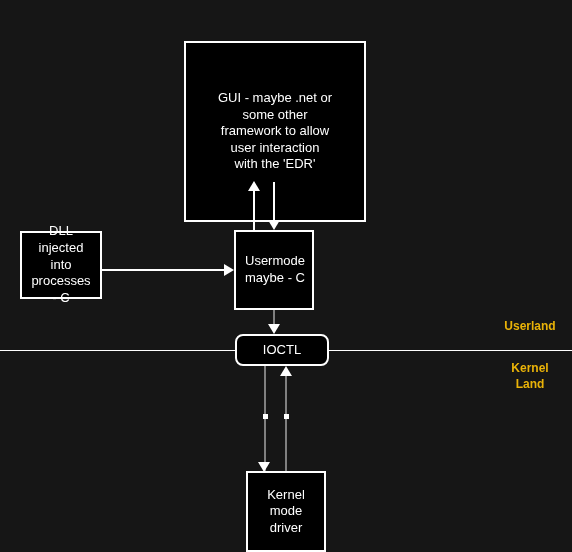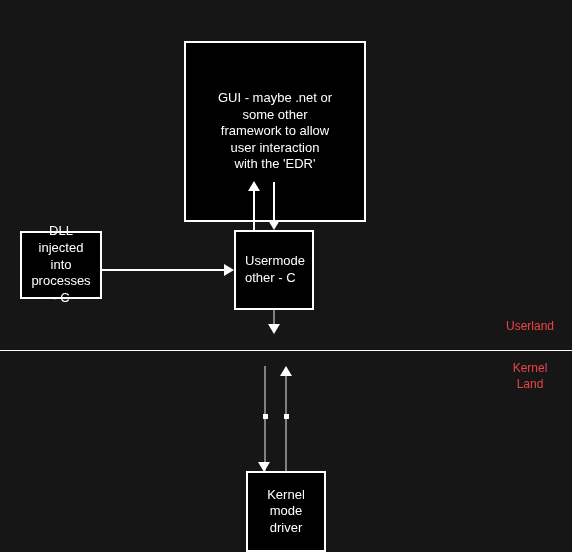--- a/index.html
+++ b/index.html
@@ -70,24 +70,25 @@
     position: absolute;
     left: 0; top: 350px;
     width: 572px; height: 1px;
     background: #ffffff;
   }
 
   
   .land-label {
     position: absolute;
     font-size: 12px;
-    color: #ef4444;
+    color: #eab308;
     text-align: center;
     line-height: 1.35;
     white-space: pre-line;
+    font-weight: bold;
   }
   #userland-label { left: 497px; top: 318px; width: 66px; }
   #kernelland-label { left: 497px; top: 360px; width: 66px; }
 
   
   .vline {
     position: absolute;
     width: 2px;
   }
   .hline {
@@ -133,21 +134,21 @@
   </div>
 
   <div class="vline" style="left:253px; top:190px; height:41px; background:#ffffff;"></div>
   <div class="arrowhead ah-up" style="left:248px; top:181px;"></div>
 
   <div class="vline" style="left:273px; top:182px; height:38px; background:#ffffff;"></div>
   <div class="arrowhead ah-down" style="left:268px; top:220px;"></div>
 
   <div class="box" id="usermode-box">
     <span>Usermode
-other - C</span>
+maybe - C</span>
   </div>
 
   <div class="box" id="dll-box">
     <span>DLL
 injected
 into
 processes
 - C</span>
   </div>
 
@@ -156,20 +157,23 @@
 
   <div class="vline" style="left:273px; top:310px; height:14px; background:#808080;"></div>
   <div class="arrowhead ah-down" style="left:268px; top:324px;"></div>
 
   <div id="divider"></div>
 
   <div class="land-label" id="userland-label">Userland</div>
   <div class="land-label" id="kernelland-label">Kernel
 Land</div>
 
+  <div class="box" id="ioctl-box">
+    <span>IOCTL</span>
+  </div>
 
   <div class="vline" style="left:264px; top:366px; height:106px; background:#808080;"></div>
   <div class="midnotch" style="left:263px; top:414px;"></div>
   <div class="arrowhead ah-down" style="left:258px; top:462px;"></div>
 
   <div class="vline" style="left:285px; top:376px; height:96px; background:#808080;"></div>
   <div class="midnotch" style="left:284px; top:414px;"></div>
   <div class="arrowhead ah-up" style="left:280px; top:366px;"></div>
 
   <div class="box" id="kernel-box">

